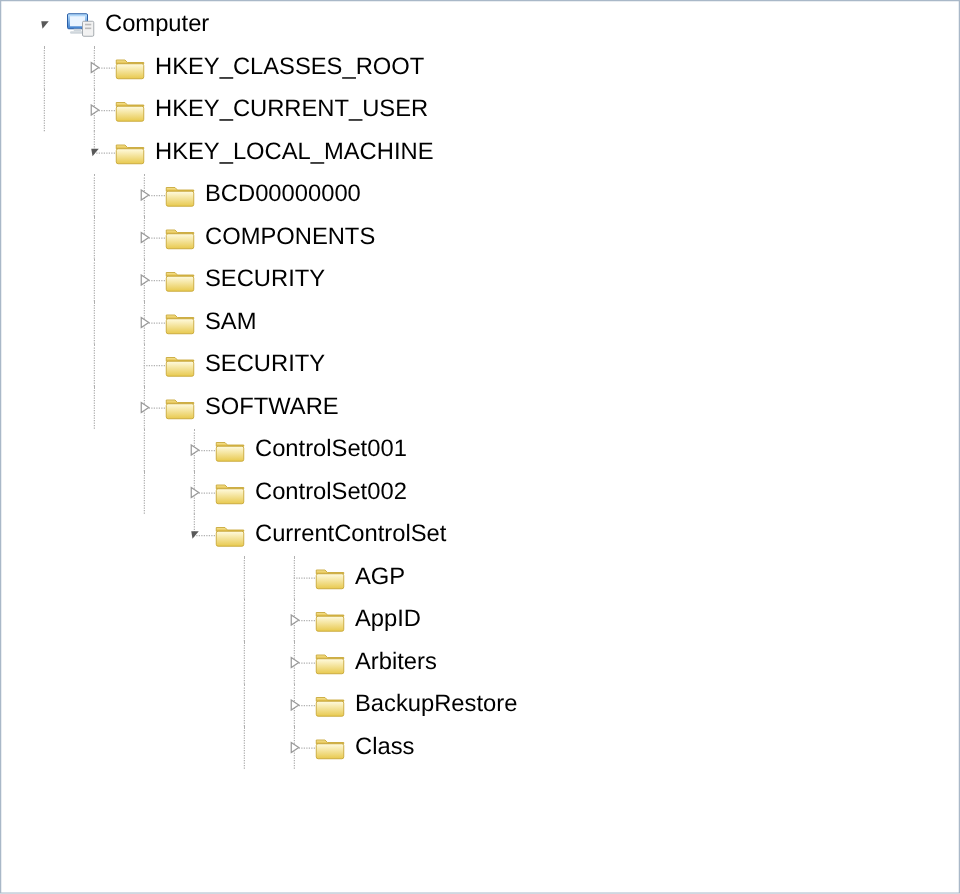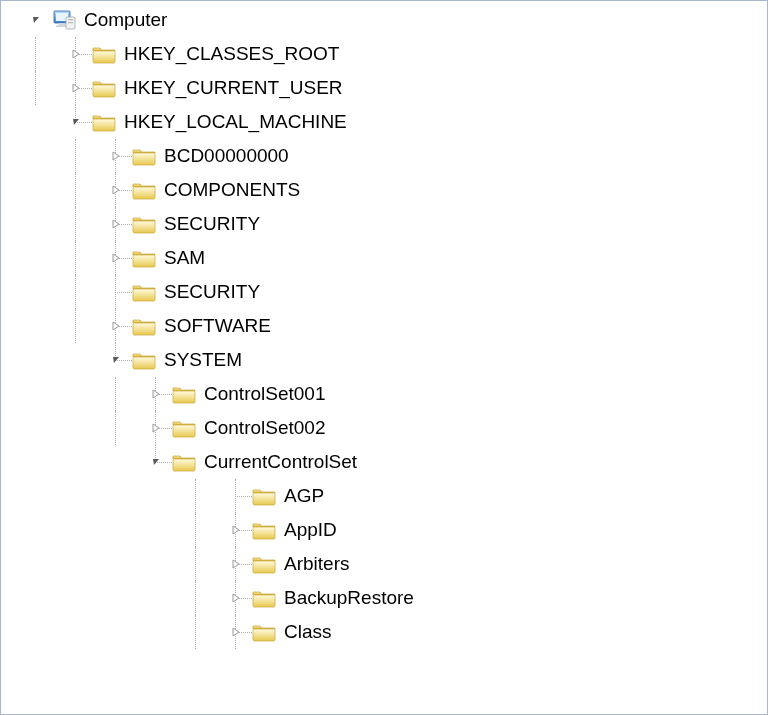--- a/index.html
+++ b/index.html
@@ -281,39 +281,20 @@
           <svg width="10" height="10">
             <use href="#sym-tri-closed"></use>
           </svg>
         </span>
         <span class="icon">
           <svg width="24" height="22">
             <use href="#sym-folder"></use>
           </svg>
         </span>
         <span class="label">SOFTWARE</span>
-      </div>
-      <div class="row">
-        <span class="indent"></span>
-        <span class="indent"></span>
-        <span class="indent">
-          <span class="vline half-top"></span>
-          <span class="hline"></span>
-        </span>
-        <span class="expander">
-          <svg width="10" height="10">
-            <use href="#sym-tri-open"></use>
-          </svg>
-        </span>
-        <span class="icon">
-          <svg width="24" height="22">
-            <use href="#sym-folder"></use>
-          </svg>
-        </span>
-        <span class="label">SYSTEM</span>
       </div>
       <div class="row">
         <span class="indent"></span>
         <span class="indent"></span>
         <span class="indent">
           <span class="vline"></span>
         </span>
         <span class="indent">
           <span class="vline"></span>
           <span class="hline"></span>

